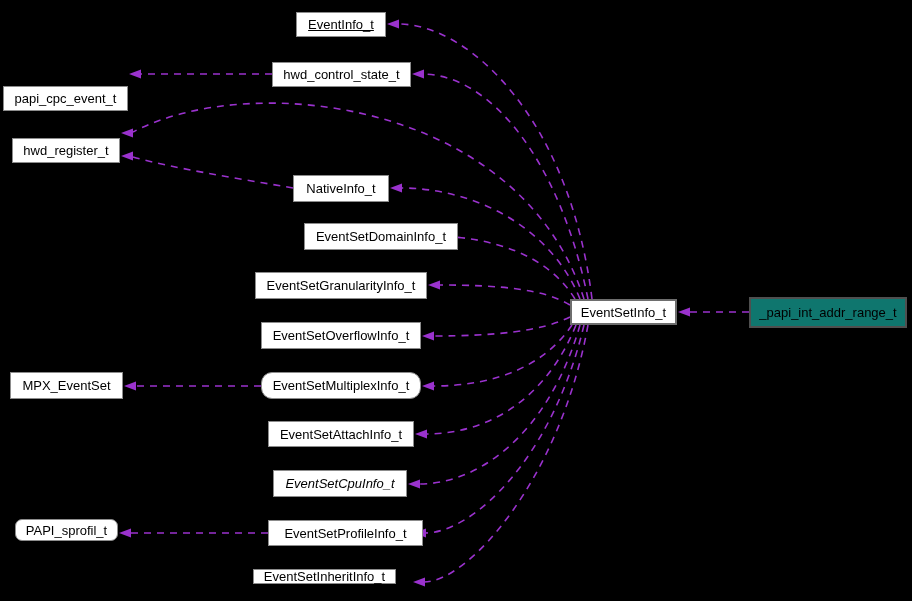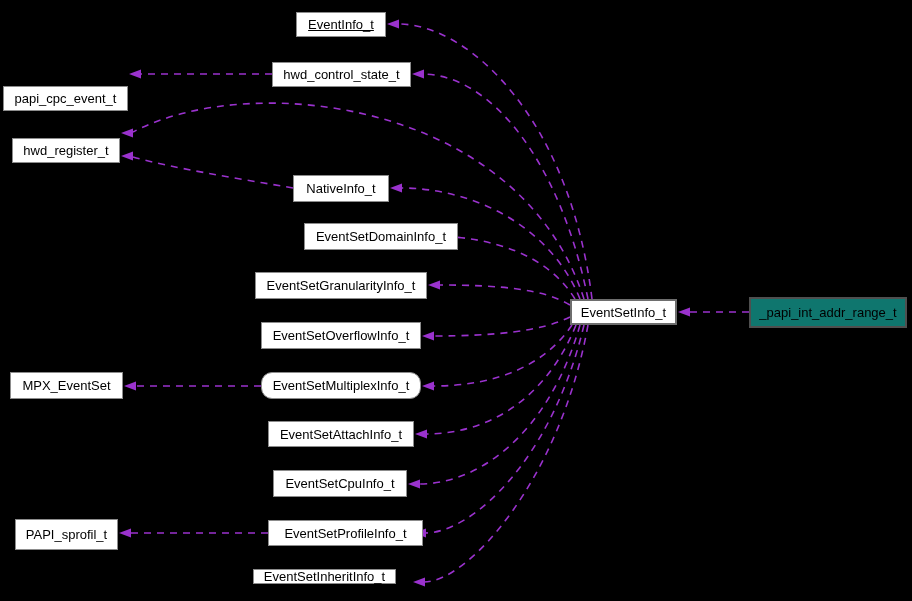--- a/index.html
+++ b/index.html
@@ -59,19 +59,19 @@
     <div class="node normal" style="left: 3px; top: 62px; width: 125px; height: 25px; margin-top: 24px;">papi_cpc_event_t</div>
     <div class="node normal" style="left: 272px; top: 62px; width: 139px; height: 25px;">hwd_control_state_t</div>
     <div class="node normal" style="left: 12px; top: 138px; width: 108px; height: 25px;">hwd_register_t</div>
     <div class="node normal" style="left: 293px; top: 175px; width: 96px; height: 27px;">NativeInfo_t</div>
     <div class="node normal" style="left: 264px; top: 223px; width: 154px; height: 27px; margin-left: 40px;">EventSetDomainInfo_t</div>
     <div class="node normal" style="left: 255px; top: 272px; width: 172px; height: 27px;">EventSetGranularityInfo_t</div>
     <div class="node normal" style="left: 261px; top: 322px; width: 160px; height: 27px;">EventSetOverflowInfo_t</div>
     <div class="node normal" style="left: 10px; top: 372px; width: 113px; height: 27px;">MPX_EventSet</div>
     <div class="node normal" style="left: 261px; top: 372px; width: 160px; height: 27px; border-radius: 11px;">EventSetMultiplexInfo_t</div>
     <div class="node normal" style="left: 268px; top: 421px; width: 146px; height: 26px;">EventSetAttachInfo_t</div>
-    <div class="node normal" style="left: 273px; top: 470px; width: 134px; height: 27px;">EventSetCpuInfo_t</div>
-    <div class="node normal" style="left: 15px; top: 519px; width: 103px; height: 31px;">PAPI_sprofil_t</div>
+    <div class="node normal" style="left: 273px; top: 470px; width: 134px; height: 27px; font-style: italic;">EventSetCpuInfo_t</div>
+    <div class="node normal" style="left: 15px; top: 519px; width: 103px; height: 22px; border-radius: 7px;">PAPI_sprofil_t</div>
     <div class="node normal" style="left: 268px; top: 520px; width: 155px; height: 26px;">EventSetProfileInfo_t</div>
     <div class="node normal" style="left: 253px; top: 569px; width: 143px; height: 15px;">EventSetInheritInfo_t</div>
     <div class="node hub" style="left: 570px; top: 299px; width: 107px; height: 26px;">EventSetInfo_t</div>
     <div class="node subject" style="left: 749px; top: 297px; width: 158px; height: 31px;">_papi_int_addr_range_t</div>
   </div>
 
 </body></html>

